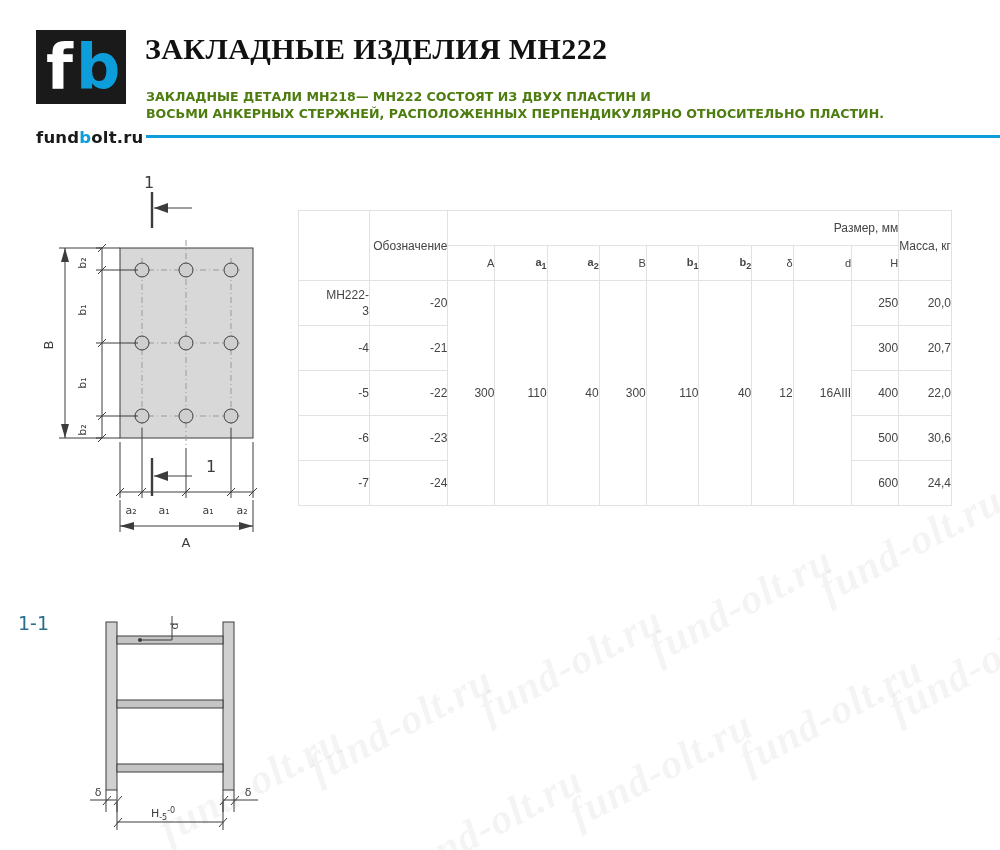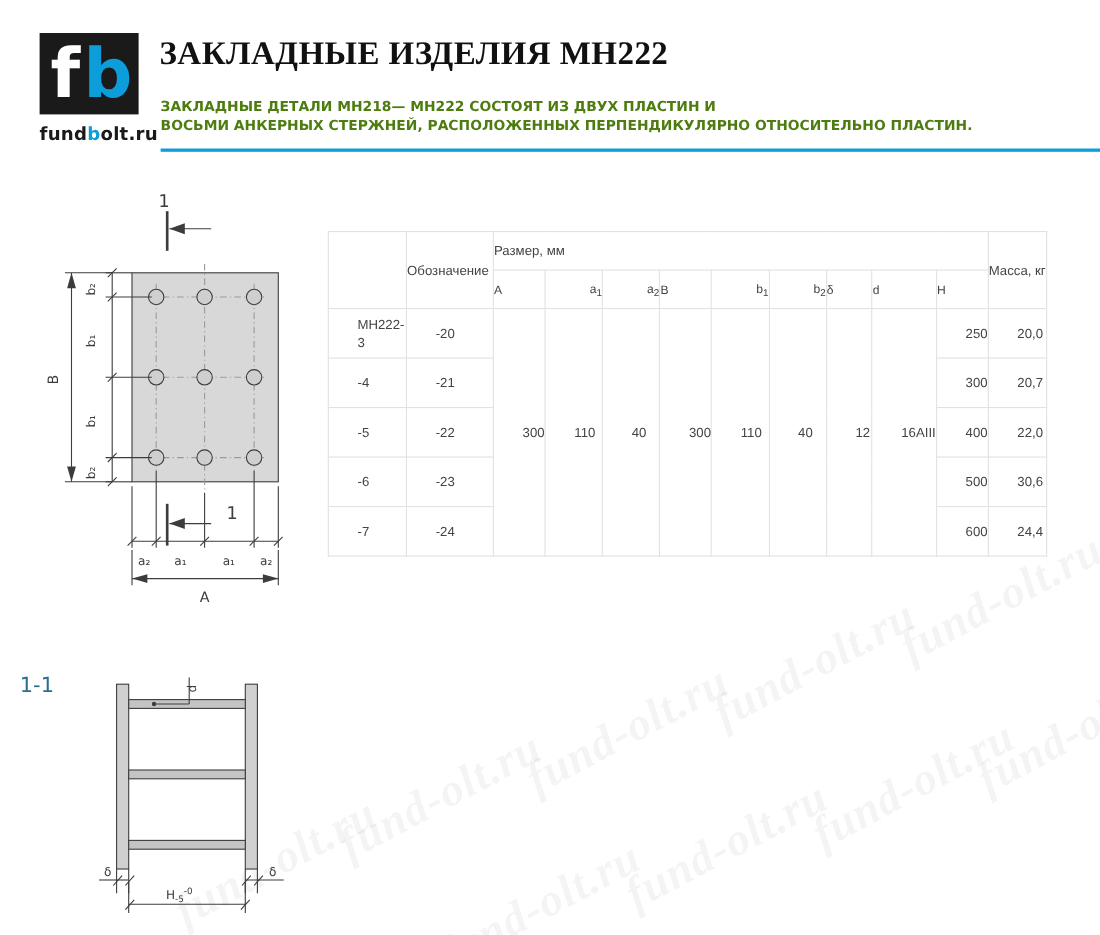--- a/index.html
+++ b/index.html
@@ -70,21 +70,21 @@
     position: absolute;
     left: 40px;
     top: 4px;
     font-size: 62px;
     font-weight: bold;
     color: #0d9ddb;
     font-family: "DejaVu Sans", sans-serif;
     line-height: 66px;
   }
   .logo-text {
-    margin-top: 8px;
+    margin-top: 24px;
     font-size: 16.5px;
     font-weight: bold;
     letter-spacing: 0.2px;
     color: #1a1a1a;
     font-family: "DejaVu Sans", sans-serif;
     white-space: nowrap;
   }
   .logo-text .accent { color: #0d9ddb; }
 
   .title {
@@ -124,21 +124,21 @@
     width: 654px;
     border-collapse: collapse;
     font-size: 12px;
     color: #444;
     background: rgba(255,255,255,0.0);
     z-index: 2;
   }
   .spec-table th, .spec-table td {
     border: 1px solid #e2e2e2;
     padding: 0;
-    text-align: left;
+    text-align: right;
     vertical-align: middle;
     font-weight: normal;
   }
   .spec-table th {
     color: #444;
     font-size: 12px;
     height: 34px;
   }
   .th-label {
     text-align: left;
@@ -154,21 +154,21 @@
     line-height: 16px;
   }
   .col-name { width: 76px; }
   .col-oboz { width: 94px; }
   .col-dim  { width: 46px; }
   .col-d    { width: 58px; }
   .col-h    { width: 44px; }
   .col-mass { width: 64px; margin-top: 34px; }
   .sub-label { font-size: 11px; }
   .sub-label sub { font-size: 9px; }
-  .bold-h { font-weight: normal; padding-left: 40px; }
+  .bold-h { font-weight: bold; padding-left: 40px; }
 
   
   .dwg-plan {
     position: absolute;
     left: 20px;
     top: 170px;
     z-index: 2;
   }
   .dwg-section {
     position: absolute;

